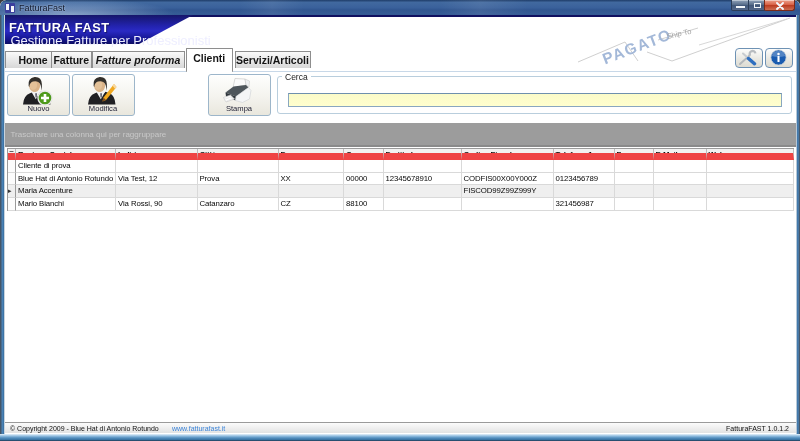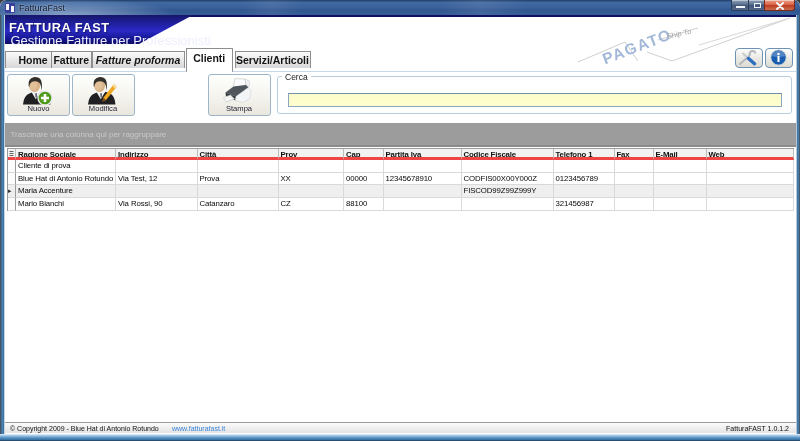--- a/index.html
+++ b/index.html
@@ -69,21 +69,21 @@
 #cercainput { position:absolute; top:15.5px; left:9.5px; width:494px; height:14px; border:1px solid #89a7c0; border-top-color:#6e90ad; background:linear-gradient(180deg,#fbfbc8,#ffffce); }
 
 
 #graybar { top:122.5px; left:4px; width:791.5px; height:24px; background:#9c9c9c; border-bottom:2px solid #8a8a8a; }
 #graybar span { position:absolute; left:6.5px; top:7.5px; font-size:8px; color:#c9c9c9; }
 
 
 #grid { top:148px; left:7px; width:787px; }
 #grid .row { display:flex; }
 #grid .c { flex:none; border-right:1px solid #d9d9d9; border-bottom:1px solid #d9d9d9; font-size:7.8px; letter-spacing:-0.1px; color:#080808; padding:1px 0 0 2px; height:12.7px; overflow:hidden; white-space:nowrap; }
-#grid .hrow .c { background:#f2f2f1; border-right:1px solid #bdbdbd; border-bottom:3px solid #ef4444; height:11px; color:#101010; font-weight:bold; letter-spacing:-0.15px; }
+#grid .hrow .c { background:#f2f2f1; border-right:1px solid #bdbdbd; border-bottom:7px solid #ef4444; height:11px; color:#101010; font-weight:bold; letter-spacing:-0.15px; }
 #grid .ind { width:8px; padding:0; border-right:1px solid #9a9a9a; background:#fcfcfc; font-size:7px; line-height:11px; color:#333; }
 #grid .hrow .ind { background:#f2f2f1; }
 .w1{width:100px}.w2{width:81.5px}.w3{width:81px}.w4{width:65.5px}.w5{width:39.5px}.w6{width:78px}.w7{width:92px}.w8{width:61px}.w9{width:39px}.w10{width:53px}.w11{width:87.5px; border-right:1px solid #9a9a9a;}
 #grid { border-left:1px solid #9a9a9a; border-top:1px solid #9a9a9a; }
 #grid .sel .c { background:#efefef; }
 
 
 #statusbar { top:421.5px; left:4px; width:792px; height:11.5px; border-top:1px solid #9a9a9a; background:linear-gradient(180deg,#fbfbfb,#e2e2e2); font-size:7px; color:#101010; }
 #st1 { position:absolute; left:6px; top:2.5px; }
 #stlink { position:absolute; left:168px; top:2.5px; color:#3d85d8; }

